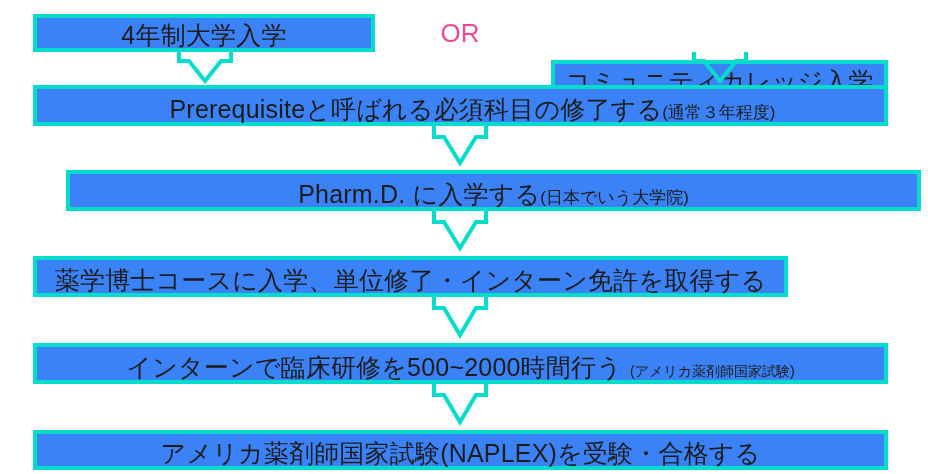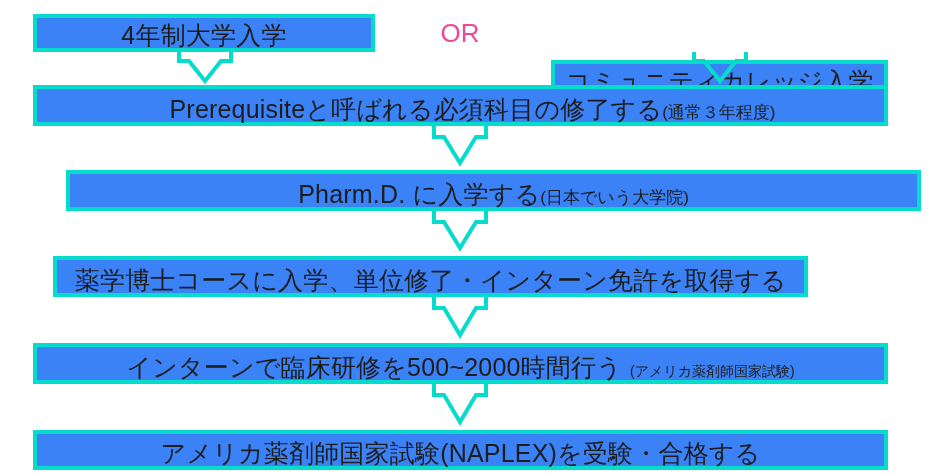--- a/index.html
+++ b/index.html
@@ -119,21 +119,21 @@
       <span class="main-text">Pharm.D. に入学する</span><span class="sub-text">(日本でいう大学院)</span>
     </span>
   </div>
 
   <div class="arrow" style="left:430px; top:211px; width:60px; height:42px;">
     <svg width="60" height="42" viewBox="0 0 60 42">
       <polyline points="4,0 4,11 14,11 30,37 46,11 56,11 56,0" fill="none" stroke="#05dccb" stroke-width="4" stroke-linejoin="miter" stroke-linecap="butt"></polyline>
     </svg>
   </div>
 
-  <div class="box" style="left:33px; top:256px; width:755px; height:41px;margin-left:20px;">
+  <div class="box" style="left:33px; top:256px; width:755px; height:41px;">
     <span class="box-label main-text">薬学博士コースに入学、単位修了・インターン免許を取得する</span>
   </div>
 
   <div class="arrow" style="left:430px; top:297px; width:60px; height:43px;">
     <svg width="60" height="43" viewBox="0 0 60 43">
       <polyline points="4,0 4,11 14,11 30,38 46,11 56,11 56,0" fill="none" stroke="#05dccb" stroke-width="4" stroke-linejoin="miter" stroke-linecap="butt"></polyline>
     </svg>
   </div>
 
   <div class="box" style="left:33px; top:343px; width:855px; height:41px;">

